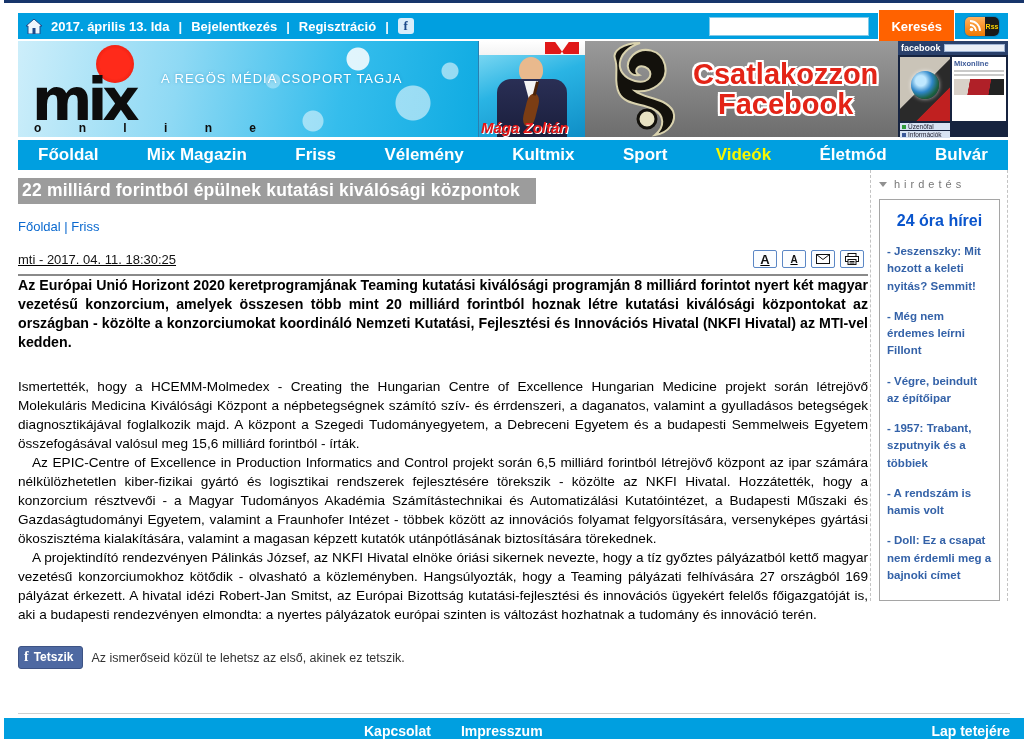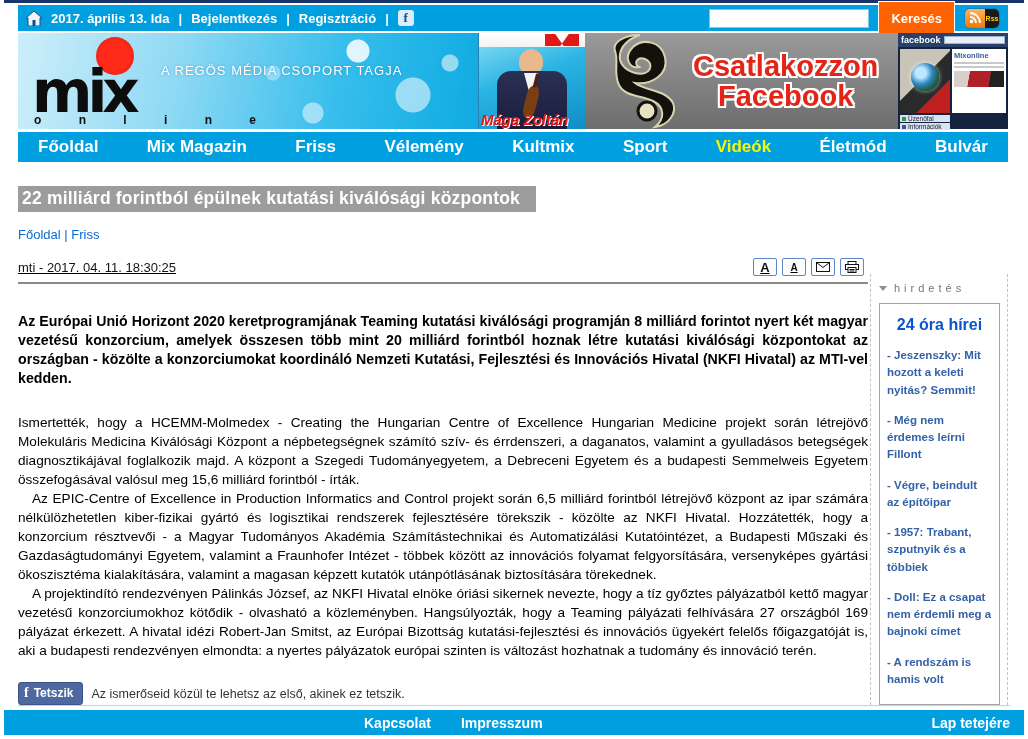--- a/index.html
+++ b/index.html
@@ -7,21 +7,21 @@
   body {
     width:1028px; height:739px; overflow:hidden;
     background:#fff; font-family:"Liberation Sans", sans-serif;
   }
   .top-strip { height:3px; background:#17356b; margin:0 4px; }
 
   .page { width:990px; margin-left:18px; }
 
   
   .topbar {
-    margin-top:2px; height:26px; background:#009fe0;
+    margin-top:10px; height:26px; background:#009fe0;
     display:flex; align-items:center; padding:0 8px;
     color:#fff; font-weight:bold; font-size:13px; gap:9px;
   }
   .topbar a { color:#fff; text-decoration:none; }
   .sep { font-weight:bold; opacity:.95; }
   .home-ico { display:flex; align-items:center; }
   .spacer { flex:1; }
   .search-input {
     width:160px; height:19px; border:1px solid #7fc9e8; background:#fff;
     font-size:12px; padding:0 4px; font-family:"Liberation Sans",sans-serif;
@@ -122,21 +122,21 @@
 
   
   .nav {
     margin-top:3px; height:30px; background:#009fe0;
     display:flex; align-items:center; justify-content:space-between; padding:0 20px;
   }
   .nav a { color:#fff; font-weight:bold; font-size:17px; text-decoration:none; }
   .nav a.active { color:#f8f800; }
 
   
-  .main { display:flex; min-height:543px; align-items:flex-end; }
+  .main { display:flex; min-height:543px; align-items:flex-start; }
   .article { width:850px; padding-top:8px; }
   .sidebar {
     flex:1; margin-left:2px; border-left:1px dashed #c3c3c3; border-right:1px dashed #c3c3c3;
     padding:8px 7px 0 8px;
   }
 
   .title-bar {
     display:inline-block; background:#9c9c9c; color:#fff; font-weight:bold;
     font-size:17.5px; padding:2px 16px 3px 4px; letter-spacing:.2px;
   }
@@ -146,21 +146,21 @@
   .byline { font-size:13px; color:#141414; }
   .tool-icons { display:flex; gap:5px; margin-right:4px; }
   .tool-btn {
     min-width:24px; height:18px; border:1px solid #5b87c5; border-radius:2px; background:#fbfdff;
     display:flex; align-items:center; justify-content:center; color:#111; cursor:pointer; padding:0 3px;
   }
   .tool-btn.a-big { font-weight:bold; font-size:13px; }
   .tool-btn.a-small { font-size:10px; font-weight:bold; }
   .rule { margin-top:6px; border-top:2px solid #8a8a8a; }
 
-  .lead { margin-top:28px; font-weight:bold; font-size:14.2px; line-height:19px; text-align:justify; color:#000; }
+  .lead { margin-top:0; font-weight:bold; font-size:14.2px; line-height:19px; text-align:justify; color:#000; }
   .bodytext { margin-top:25px; font-size:13.6px; line-height:19px; text-align:justify; color:#000; }
   .bodytext p { margin:0; }
   .bodytext p.indent { text-indent:14px; }
 
   .like-row { margin-top:22px; display:flex; align-items:center; gap:8px; }
   .like-btn {
     display:flex; align-items:center; gap:5px; background:#4e69a2; border:1px solid #3d5384;
     border-radius:3px; color:#fff; font-size:12px; font-weight:bold; padding:2px 9px 3px 5px; cursor:pointer;
   }
   .like-f { font-family:"Liberation Serif",serif; font-weight:bold; font-size:14px; }
@@ -344,22 +344,22 @@
       <div class="ad-label">
         <span class="tri-down"></span>
         <span>hirdetés</span>
       </div>
       <div class="side-box">
         <div class="side-title">24 óra hírei</div>
         <div class="side-item">- Jeszenszky: Mit hozott a keleti nyitás? Semmit!</div>
         <div class="side-item">- Még nem érdemes leírni Fillont</div>
         <div class="side-item">- Végre, beindult az építőipar</div>
         <div class="side-item">- 1957: Trabant, szputnyik és a többiek</div>
+        <div class="side-item">- A rendszám is hamis volt</div>
         <div class="side-item">- Doll: Ez a csapat nem érdemli meg a bajnoki címet</div>
-        <div class="side-item">- A rendszám is hamis volt</div>
       </div>
     </div>
   </div>
 
 </div>
 
 <div class="bottom-rule"></div>
 
 <div class="footer">
   <span class="lead-space"></span>

